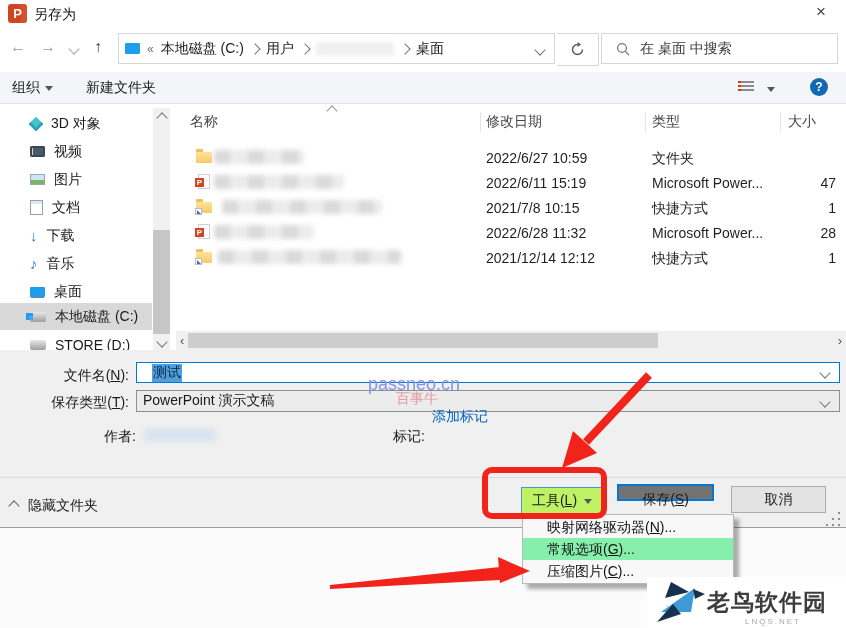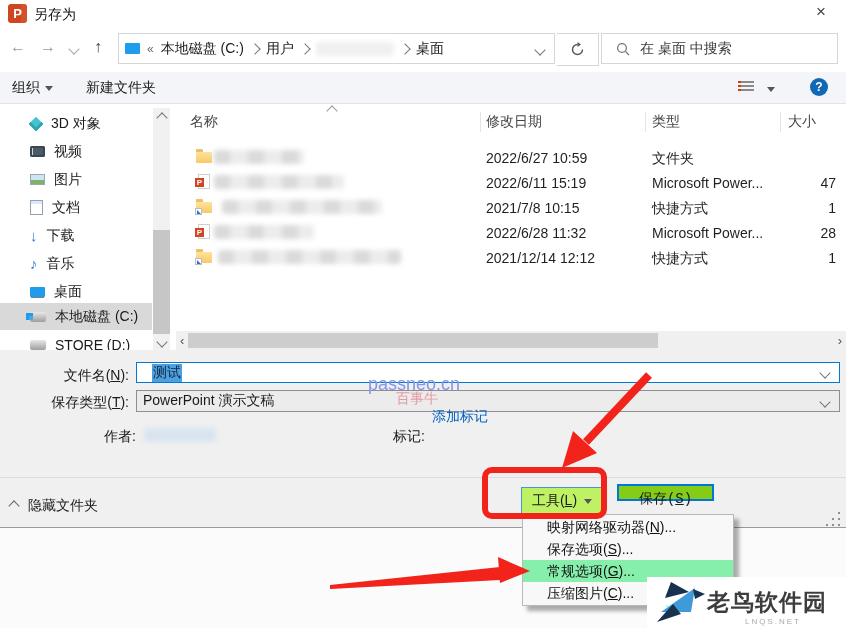--- a/index.html
+++ b/index.html
@@ -78,21 +78,21 @@
   .sel-text{background:#4da0dd;color:#0d2540;padding:0 1px;}
   .combo{position:absolute;left:136px;top:390px;width:704px;height:22px;background:#ececec;border:1px solid #8f8f8f;box-sizing:border-box;display:flex;align-items:center;padding-left:6px;color:#1a1a1a;}
   .combo-chev{position:absolute;right:10px;top:7px;}
   .link{color:#0563c1;}
   
   .footline{position:absolute;left:0;top:477px;width:846px;height:1px;background:#dcdcdc;}
   .hidefold{position:absolute;left:10px;top:497px;display:flex;align-items:center;gap:10px;color:#1a1a1a;}
   .btn{position:absolute;box-sizing:border-box;text-align:center;color:#1a1a1a;}
   .btn-tools{left:521px;top:487px;width:81px;height:27px;background:#bef264;border:1px solid #4a96cf;line-height:25px;padding-right:14px;}
   .btn-tools .tri-down{position:absolute;right:9px;top:11px;}
-  .btn-save{left:617px;top:484px;width:97px;height:17px;background:#84cc16;border:2px solid #0078d7;line-height:27px;font-family:Liberation Mono, monospace;}
+  .btn-save{left:617px;top:484px;width:97px;height:17px;background:#737373;border:2px solid #0078d7;line-height:27px;}
   .btn-cancel{left:731px;top:486px;width:95px;height:27px;background:#e3e3e3;border:1px solid #acacac;line-height:25px;}
   
   .menu{position:absolute;left:522px;top:514px;width:212px;background:#f8f8f8;border:1px solid #b8b8b8;box-shadow:5px 5px 4px rgba(0,0,0,.32);padding:1px 0;box-sizing:border-box;}
   .mi{height:22px;line-height:22px;padding-left:24px;white-space:nowrap;color:#111;}
   .mi.hl{background:#86efac;}
   
   .grip{position:absolute;left:826px;top:512px;width:16px;height:16px;}
   .grip b{position:absolute;width:2px;height:2px;background:#8f8f8f;}
   
   .ann-rect{position:absolute;left:482px;top:467px;width:125px;height:52px;border:6px solid #f1231a;border-radius:10px;box-sizing:border-box;z-index:30;}
@@ -291,34 +291,34 @@
     <span>隐藏文件夹</span>
   </div>
 
   <div class="btn btn-tools">
     <span>工具(</span><u>L</u><span>)</span>
     <span class="tri-down"></span>
   </div>
   <div class="btn btn-save">
     <span>保存(</span><u>S</u><span>)</span>
   </div>
+  <div class="btn btn-cancel">取消</div>
 
   <div class="grip">
     <b style="left:12px;top:0;"></b>
       <b style="left:12px;top:6px;"></b>
       <b style="left:6px;top:6px;"></b>
     <b style="left:12px;top:12px;"></b>
       <b style="left:6px;top:12px;"></b>
       <b style="left:0;top:12px;"></b>
   </div>
 </div>
 
 <div class="menu">
   <div class="mi"><span>映射网络驱动器(</span><u>N</u><span>)...</span></div>
-  <div class="mi"><span>保存选项(</span><u>S</u><span>)...</span></div>
   <div class="mi hl"><span>常规选项(</span><u>G</u><span>)...</span></div>
   <div class="mi"><span>压缩图片(</span><u>C</u><span>)...</span></div>
 </div>
 
 <div class="wm1">passneo.cn</div>
 <div class="wm2">百事牛</div>
 
 <div class="ann-rect"></div>
 <svg class="ann-svg" width="846" height="628" viewBox="0 0 846 628">
   <path d="M649 375 L586 442" stroke="#f1231a" stroke-width="8"></path>

